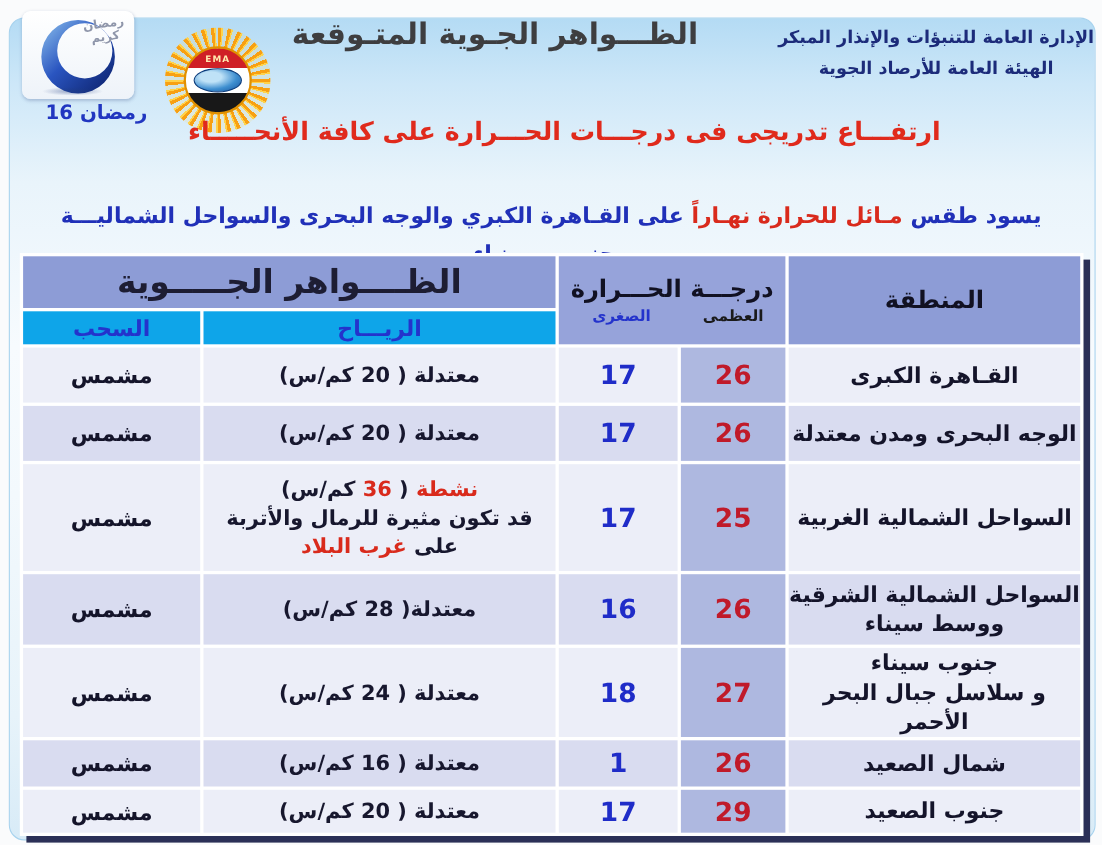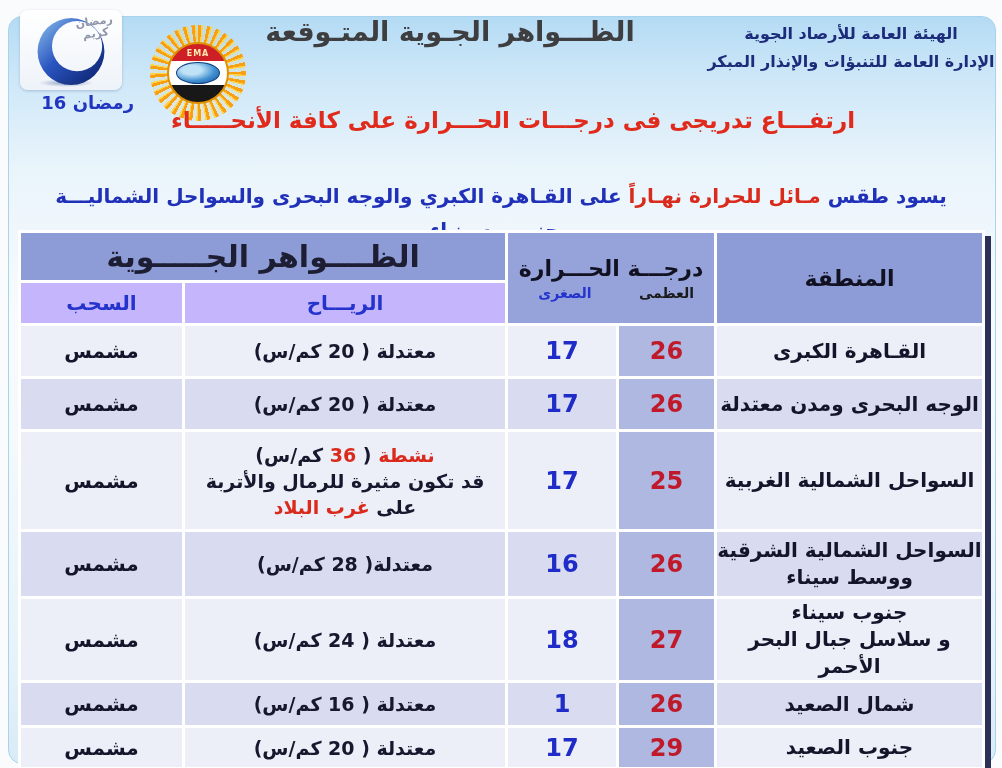--- a/index.html
+++ b/index.html
@@ -59,21 +59,21 @@
     border-collapse:separate; border-spacing:3px; background:#ffffff;
     box-shadow:6px 6px 0 #2b3057; }
   .weather-table th, .weather-table td { text-align:center; vertical-align:middle; }
   .hdr-phen   { background:#8d9cd6; color:#1d1d33; font-size:30px; font-weight:bold; height:47px; }
   .hdr-temp   { background:#96a3da; color:#111122;margin-left:19px; }
   .hdr-region { background:#8d9cd6; color:#111122; font-size:22px; font-weight:bold; }
   .temp-title { font-size:22px; font-weight:bold; }
   .temp-sub   { display:flex; margin-top:4px; }
   .temp-sub .max-lbl { width:95px; color:#1a1a1a; font-size:14px; font-weight:bold; }
   .temp-sub .min-lbl { width:108px; color:#2433cc; font-size:14px; font-weight:bold; }
-  .hdr-sub { background:#c4b5fd; color:#2433cc; font-size:20px; font-weight:bold; height:40px; }
+  .hdr-sub { background:#0ea5e9; color:#2433cc; font-size:20px; font-weight:bold; height:30px; }
 
   .row-light td { background:#eceef8; }
   .row-dark  td { background:#d9dcf0; }
   .cell { color:#14142a; font-size:20px; font-weight:bold; }
   td.max-cell { background:#aeb8e0 !important; color:#c01a2a; font-size:24px; }
   td.min-cell { color:#1f2cc8; font-size:24px; }
   .region-cell { line-height:27px; }
   .wind-line { line-height:26px; font-size:19px; }
   tbody tr:nth-child(1), tbody tr:nth-child(2) { height:50px; }
   tbody tr:nth-child(3) { height:97px; }
@@ -108,22 +108,22 @@
       <div class="ema-text">EMA</div>
       <div class="ema-cloud"></div>
     </div>
   </div>
 
   <div class="title-block">
     <div class="page-title">الظـــواهر الجـوية المتـوقعة</div>
   </div>
 
   <div class="org-block">
+    <div>الإدارة العامة للتنبؤات والإنذار المبكر</div>
     <div>الهيئة العامة للأرصاد الجوية</div>
-    <div>الإدارة العامة للتنبؤات والإنذار المبكر</div>
   </div>
 
   <div class="headline">ارتفـــاع تدريجى فى درجـــات الحـــرارة على كافة الأنحـــــاء</div>
   <div class="intro">
       <div class="intro-line"><span class="seg-blue">يسود طقس </span><span class="seg-red">مـائل للحرارة نهـاراً </span><span class="seg-blue">على القـاهرة الكبري والوجه البحرى والسواحل الشماليـــة وجنـوب سينـاء</span></div>
       <div class="intro-line"><span class="seg-blue">وشمـال الصعيد </span><span class="seg-red">حـــار </span><span class="seg-blue">على جنـوب الصعيد، </span><span class="seg-red">مائـل للبـرودة ليـــلاً وفى الصباح الباكر</span><span class="seg-blue">على أغلب الأنحـاء</span></div>
     </div>
 
   <table class="weather-table">
     <colgroup>

